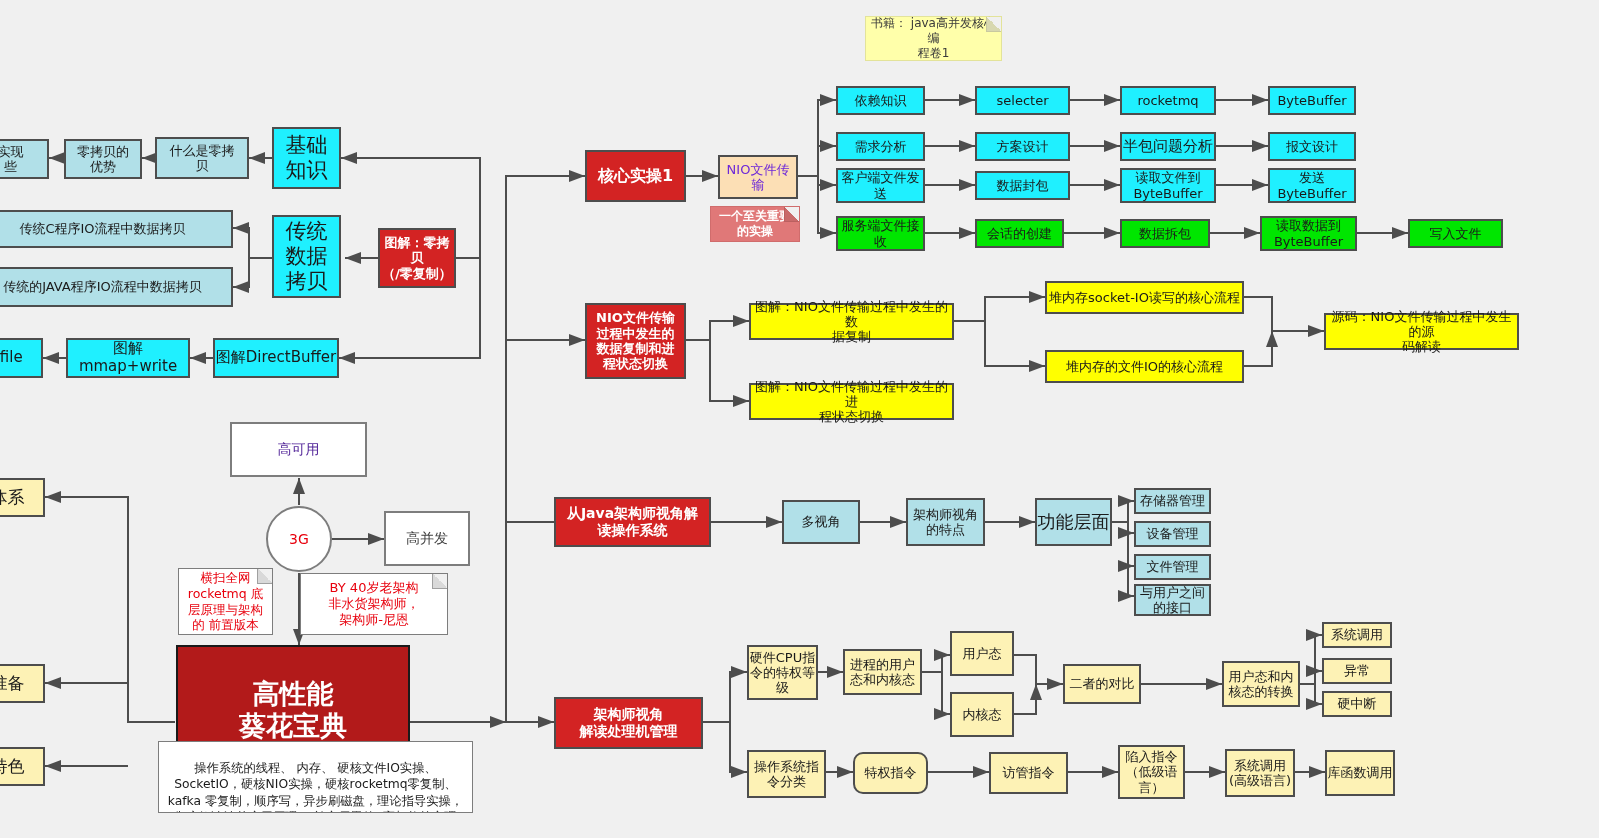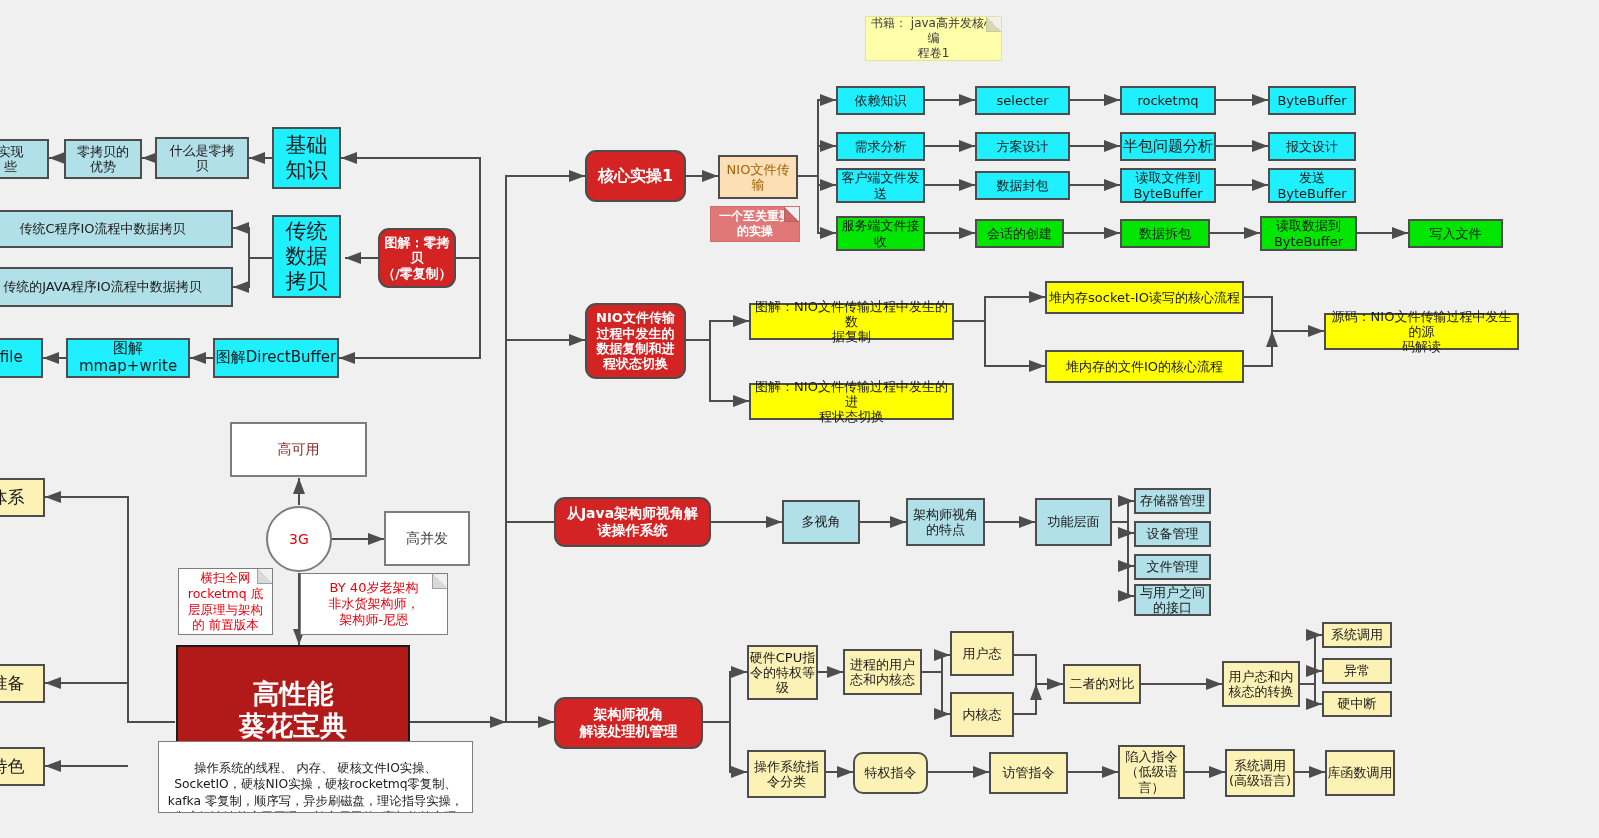--- a/index.html
+++ b/index.html
@@ -32,22 +32,22 @@
     line-height: 1.18;
     white-space: pre-line;
     overflow: visible;
   }
   
   .lightblue { background: #b1e0e8; color: #1a1a1a; }
   .cyan      { background: #1ff0ff; color: #1a1a1a; }
   .green     { background: #00e600; color: #1a1a1a; }
   .yellow    { background: #ffff00; color: #1a1a1a; }
   .cream     { background: #fdf2b5; color: #1a1a1a; }
-  .peach     { background: #fcdfb5; color: #a16207; }
-  .red       { background: #d32323; color: #ffffff; font-weight: bold; border-radius: 11px; }
+  .peach     { background: #fcdfb5; color: #6d28d9; }
+  .red       { background: #d32323; color: #ffffff; font-weight: bold; }
   .darkred   { background: #b21a1a; color: #ffffff; font-weight: bold;
                border-color: #1a1a1a; }
   .plainwhite{ background: #ffffff; color: #1a1a1a; }
   .circle    { background: #ffffff; color: #e8000d; border-radius: 50%; }
 
   
   .note {
     position: absolute;
     box-sizing: border-box;
     display: flex; align-items: center; justify-content: center;
@@ -241,21 +241,21 @@
     <span>图解DirectBuffer</span>
   </div>
   <div class="node cyan" style="left:66px; top:338px; width:124px; height:40px; font-size:15px;">
     <span>图解mmap+write</span>
   </div>
   <div class="node cyan" style="left:-30px; top:338px; width:73px; height:40px; font-size:15px;">
     <span>dfile</span>
   </div>
 
   <div class="node plainwhite" style="left:230px; top:422px; width:137px; height:55px; border-color:#7d7d7d;
-              color:#7f1d1d; font-size:14px;">
+              color:#4c1d95; font-size:14px;">
     <span>高可用</span>
   </div>
   <div class="node circle" style="left:266px; top:506px; width:66px; height:66px; border-color:#7d7d7d; font-size:14px;">
     <span>3G</span>
   </div>
   <div class="node plainwhite" style="left:384px; top:511px; width:86px; height:55px; border-color:#7d7d7d;
               color:#404040; font-size:14px;">
     <span>高并发</span>
   </div>
 
@@ -392,21 +392,21 @@
     <span>从Java架构师视角解
 读操作系统</span>
   </div>
   <div class="node lightblue" style="left:782px; top:500px; width:78px; height:44px; font-size:13px;">
     <span>多视角</span>
   </div>
   <div class="node lightblue" style="left:906px; top:498px; width:79px; height:48px; font-size:13px;">
     <span>架构师视角
 的特点</span>
   </div>
-  <div class="node lightblue" style="left:1035px; top:498px; width:77px; height:48px; font-size:13px;">
+  <div class="node lightblue" style="left:1035px; top:498px; width:77px; height:48px; font-size:18px;">
     <span>功能层面</span>
   </div>
   <div class="node lightblue" style="left:1134px; top:488px; width:77px; height:26px; font-size:13px;">
     <span>存储器管理</span>
   </div>
   <div class="node lightblue" style="left:1134px; top:521px; width:77px; height:26px; font-size:13px;">
     <span>设备管理</span>
   </div>
   <div class="node lightblue" style="left:1134px; top:554px; width:77px; height:26px; font-size:13px;">
     <span>文件管理</span>

